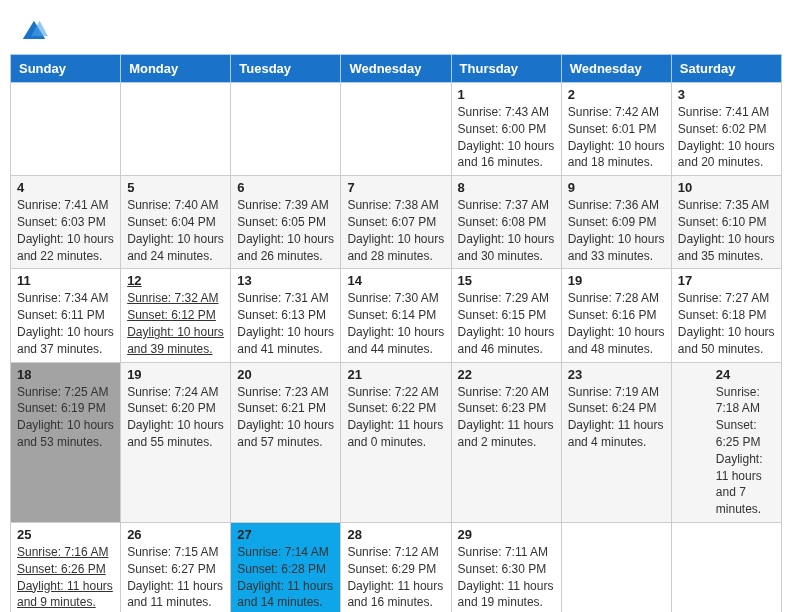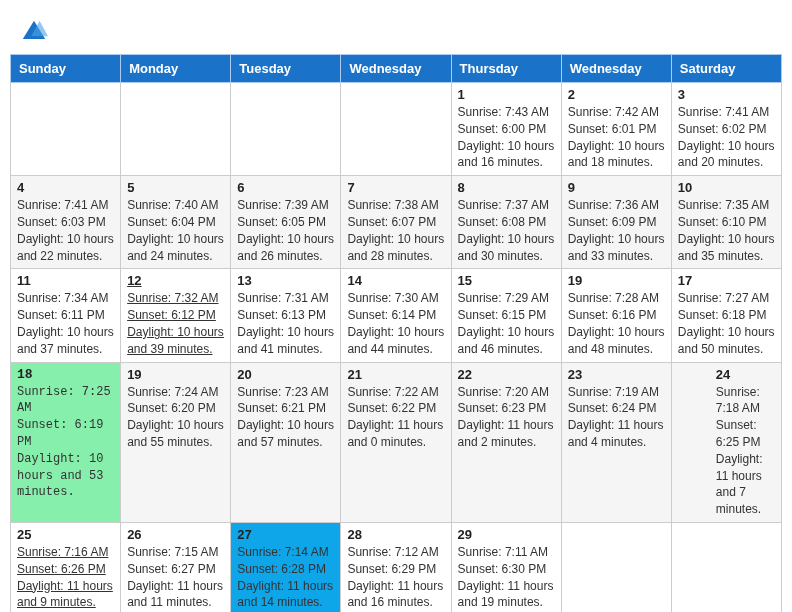--- a/index.html
+++ b/index.html
@@ -240,21 +240,21 @@
 Daylight: 10 hours and 48 minutes.</div>
         </td>
         <td style="background-color: rgb(255, 255, 255);">
           <div class="day-number">17</div>
           <div class="day-info" style="white-space: pre-line;">Sunrise: 7:27 AM
 Sunset: 6:18 PM
 Daylight: 10 hours and 50 minutes.</div>
         </td>
       </tr>
       <tr>
-        <td style="background-color: #86efac; font-family: Liberation Mono, monospace;">
+        <td style="background-color: #a3a3a3;">
           <div class="day-number">18</div>
           <div class="day-info" style="white-space: pre-line;">Sunrise: 7:25 AM
 Sunset: 6:19 PM
 Daylight: 10 hours and 53 minutes.</div>
         </td>
         <td style="background-color: rgb(245, 245, 245);">
           <div class="day-number">19</div>
           <div class="day-info" style="white-space: pre-line;">Sunrise: 7:24 AM
 Sunset: 6:20 PM
 Daylight: 10 hours and 55 minutes.</div>

